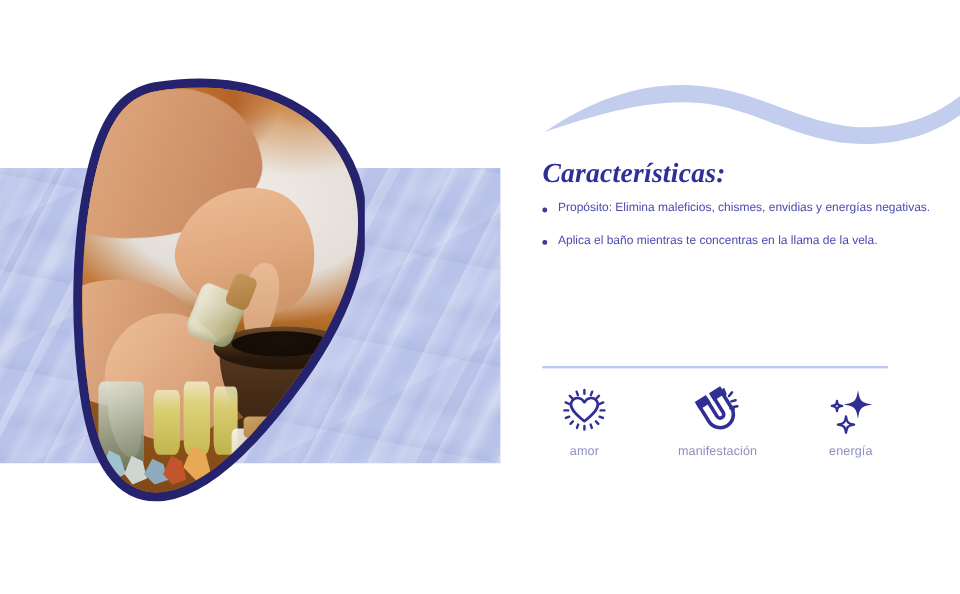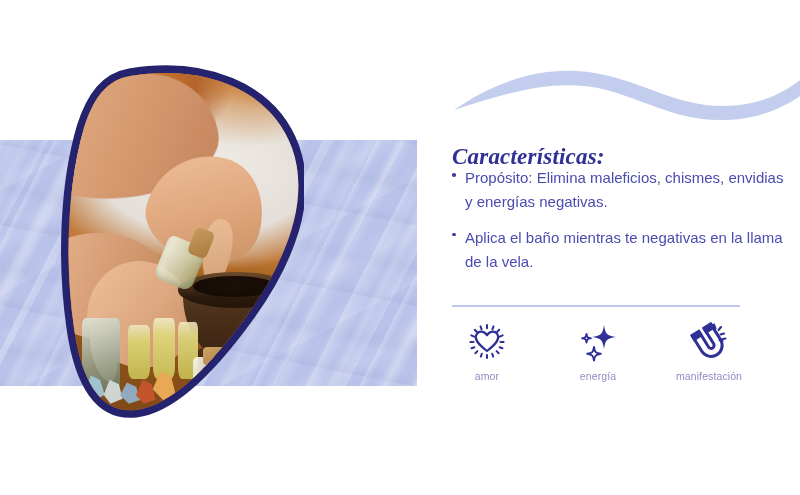--- a/index.html
+++ b/index.html
@@ -199,21 +199,21 @@
     top: 0;
     width: 360px;
     height: 495px;
   }
 
   .wave { position: absolute; left: 0; top: 48px; width: 360px; height: 76px; }
 
   .heading {
     position: absolute;
     left: 12px;
-    top: 144px;
+    top: 132px;
     font-family: "Liberation Serif", serif;
     font-style: italic;
     font-weight: bold;
     font-size: 23px;
     letter-spacing: 0.2px;
     color: #2f2f96;
   }
 
   .bullets {
     position: absolute;
@@ -221,21 +221,21 @@
     top: 166px;
     width: 338px;
     list-style: none;
     margin: 0;
     padding: 0;
   }
   .bullets li {
     position: relative;
     padding-left: 15px;
     margin-bottom: 11px;
-    font-size: 15px;
+    font-size: 10px;
     line-height: 1.62;
     color: #4b4bb0;
   }
   .bullets li::before {
     content: "";
     position: absolute;
     left: 2px;
     top: 7px;
     width: 3.6px;
     height: 3.6px;
@@ -349,21 +349,21 @@
                L 360 48
                C 340 62, 314 72, 280 72
                C 232 72, 198 48, 158 40
                C 112 31, 62 46, 14 62 Z" fill="#c3cdee"></path>
     </svg>
 
     <div class="heading">Características:</div>
 
     <ul class="bullets">
       <li>Propósito: Elimina maleficios, chismes, envidias y energías negativas.</li>
-      <li>Aplica el baño mientras te negativas en la llama de la vela.</li>
+      <li>Aplica el baño mientras te concentras en la llama de la vela.</li>
     </ul>
 
     <div style="position:absolute; left:0; top:140px; width:360px; height:120px;">
 
       <div class="divider"></div>
 
       <div class="icon-row">
 
         <div class="icon-cell">
           <div class="icon-art">
@@ -388,50 +388,50 @@
                 <path d="M23 39 L23 36"></path>
               </g>
             </svg>
           </div>
           <div class="icon-label">amor</div>
         </div>
 
         <div class="icon-cell">
           <div class="icon-art">
             <svg width="46" height="46" viewBox="0 0 46 46" xmlns="http://www.w3.org/2000/svg">
-              <g fill="#2f2f96">
-                <path d="M29 6 C30.4 15.2, 31.8 16.6, 41 18 C31.8 19.4, 30.4 20.8, 29 30 C27.6 20.8, 26.2 19.4, 17 18 C26.2 16.6, 27.6 15.2, 29 6 Z"></path>
-              </g>
-              <g fill="none" stroke="#2f2f96" stroke-width="1.9" stroke-linejoin="round">
-                <path d="M19 28 C19.8 33.2, 20.6 34, 25.8 34.8 C20.6 35.6, 19.8 36.4, 19 41.6 C18.2 36.4, 17.4 35.6, 12.2 34.8 C17.4 34, 18.2 33.2, 19 28 Z"></path>
-                <path d="M11.5 15 C12 18.3, 12.5 18.8, 15.8 19.3 C12.5 19.8, 12 20.3, 11.5 23.6 C11 20.3, 10.5 19.8, 7.2 19.3 C10.5 18.8, 11 18.3, 11.5 15 Z"></path>
-              </g>
-            </svg>
-          </div>
-          <div class="icon-label">energía</div>
-        </div>
-
-        <div class="icon-cell">
-          <div class="icon-art">
-            <svg width="46" height="46" viewBox="0 0 46 46" xmlns="http://www.w3.org/2000/svg">
               <g transform="rotate(-32 23 23)">
                 <path d="M12 10 L12 27 A11 11 0 0 0 34 27 L34 10 L26 10 L26 27 A3 3 0 0 1 20 27 L20 10 Z" fill="none" stroke="#2f2f96" stroke-width="3" stroke-linejoin="round"></path>
                 <rect x="10.5" y="7" width="11" height="7.5" fill="#2f2f96"></rect>
                 <rect x="24.5" y="7" width="11" height="7.5" fill="#2f2f96"></rect>
               </g>
               <g stroke="#2f2f96" stroke-width="2.1" stroke-linecap="round">
                 <path d="M28 5.5 L29.5 9.5"></path>
                   <path d="M35 8 L32.5 11"></path>
                   <path d="M38 14.5 L34.5 15.5"></path>
                 <path d="M36.5 22 L33.5 21"></path>
                   <path d="M39.5 19.5 L36 20.2"></path>
               </g>
             </svg>
           </div>
           <div class="icon-label">manifestación</div>
         </div>
 
+        <div class="icon-cell">
+          <div class="icon-art">
+            <svg width="46" height="46" viewBox="0 0 46 46" xmlns="http://www.w3.org/2000/svg">
+              <g fill="#2f2f96">
+                <path d="M29 6 C30.4 15.2, 31.8 16.6, 41 18 C31.8 19.4, 30.4 20.8, 29 30 C27.6 20.8, 26.2 19.4, 17 18 C26.2 16.6, 27.6 15.2, 29 6 Z"></path>
+              </g>
+              <g fill="none" stroke="#2f2f96" stroke-width="1.9" stroke-linejoin="round">
+                <path d="M19 28 C19.8 33.2, 20.6 34, 25.8 34.8 C20.6 35.6, 19.8 36.4, 19 41.6 C18.2 36.4, 17.4 35.6, 12.2 34.8 C17.4 34, 18.2 33.2, 19 28 Z"></path>
+                <path d="M11.5 15 C12 18.3, 12.5 18.8, 15.8 19.3 C12.5 19.8, 12 20.3, 11.5 23.6 C11 20.3, 10.5 19.8, 7.2 19.3 C10.5 18.8, 11 18.3, 11.5 15 Z"></path>
+              </g>
+            </svg>
+          </div>
+          <div class="icon-label">energía</div>
+        </div>
+
 
       </div>
     </div>
 
   </div>
 </div>
 
 </body></html>

